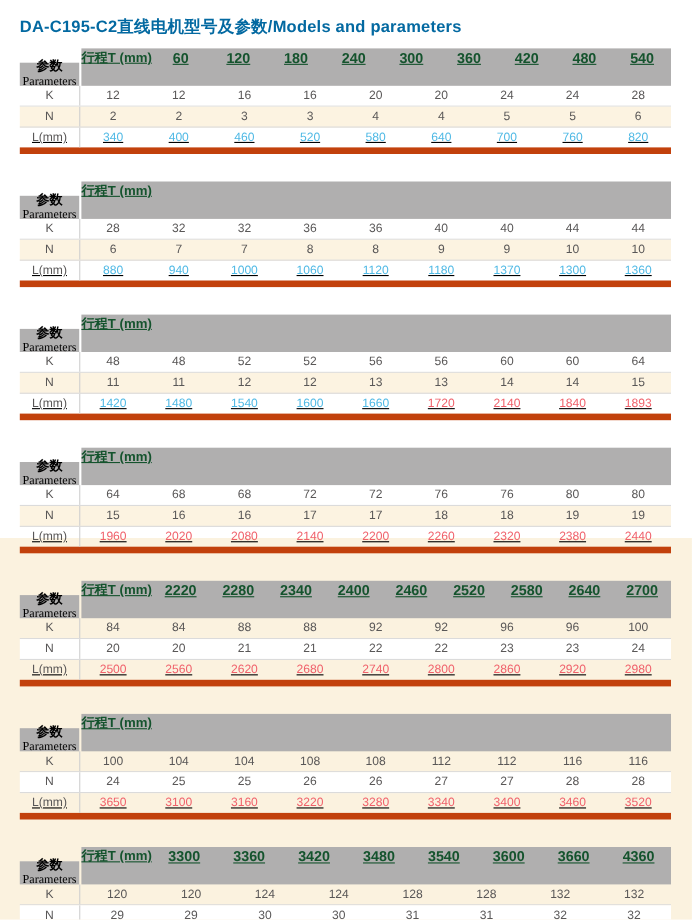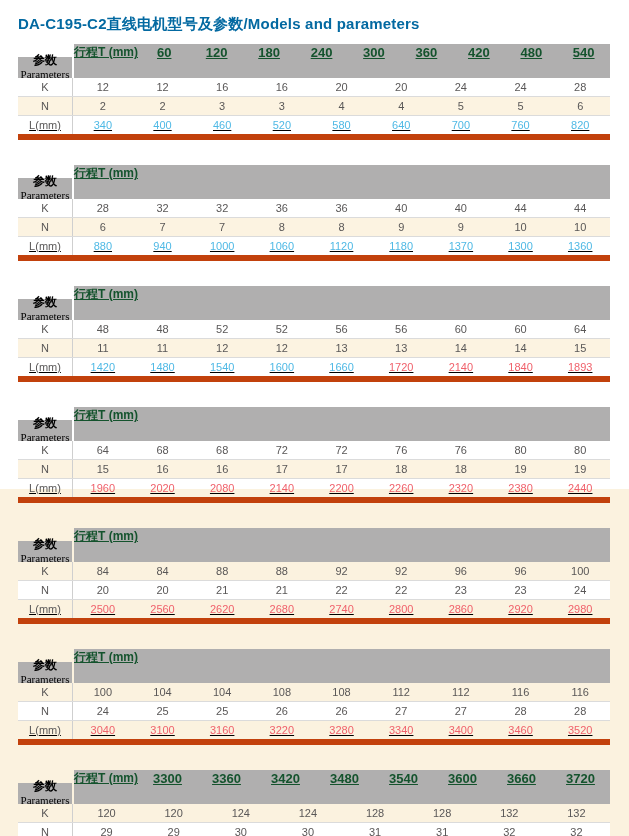--- a/index.html
+++ b/index.html
@@ -257,20 +257,31 @@
       </div>
     </div>
     <div class="tbl in-cream">
       <div class="thead">
         <div class="param-cell">
           <div class="param-cn">参数</div>
           <div class="param-en">Parameters</div>
         </div>
         <div class="head-right">
           <div class="stroke-title">行程T (mm)</div>
+          <div class="stroke-nums">
+            <div class="hcell">2220</div>
+            <div class="hcell">2280</div>
+            <div class="hcell">2340</div>
+            <div class="hcell">2400</div>
+            <div class="hcell">2460</div>
+            <div class="hcell">2520</div>
+            <div class="hcell">2580</div>
+            <div class="hcell">2640</div>
+            <div class="hcell">2700</div>
+          </div>
         </div>
       </div>
       <div class="row k-row">
         <div class="row-label">K</div>
         <div class="cell">84</div>
         <div class="cell">84</div>
         <div class="cell">88</div>
         <div class="cell">88</div>
         <div class="cell">92</div>
         <div class="cell">92</div>
@@ -332,21 +343,21 @@
         <div class="cell">25</div>
         <div class="cell">26</div>
         <div class="cell">26</div>
         <div class="cell">27</div>
         <div class="cell">27</div>
         <div class="cell">28</div>
         <div class="cell">28</div>
       </div>
       <div class="row l-row">
         <div class="row-label">L(mm)</div>
-        <div class="cell red">3040</div>
+        <div class="cell red">3650</div>
         <div class="cell red">3100</div>
         <div class="cell red">3160</div>
         <div class="cell red">3220</div>
         <div class="cell red">3280</div>
         <div class="cell red">3340</div>
         <div class="cell red">3400</div>
         <div class="cell red">3460</div>
         <div class="cell red">3520</div>
       </div>
     </div>
@@ -359,21 +370,21 @@
         <div class="head-right">
           <div class="stroke-title">行程T (mm)</div>
           <div class="stroke-nums">
             <div class="hcell">3300</div>
             <div class="hcell">3360</div>
             <div class="hcell">3420</div>
             <div class="hcell">3480</div>
             <div class="hcell">3540</div>
             <div class="hcell">3600</div>
             <div class="hcell">3660</div>
-            <div class="hcell">3720</div>
+            <div class="hcell">4360</div>
           </div>
         </div>
       </div>
       <div class="row k-row">
         <div class="row-label">K</div>
         <div class="cell">120</div>
         <div class="cell">120</div>
         <div class="cell">124</div>
         <div class="cell">124</div>
         <div class="cell">128</div>

